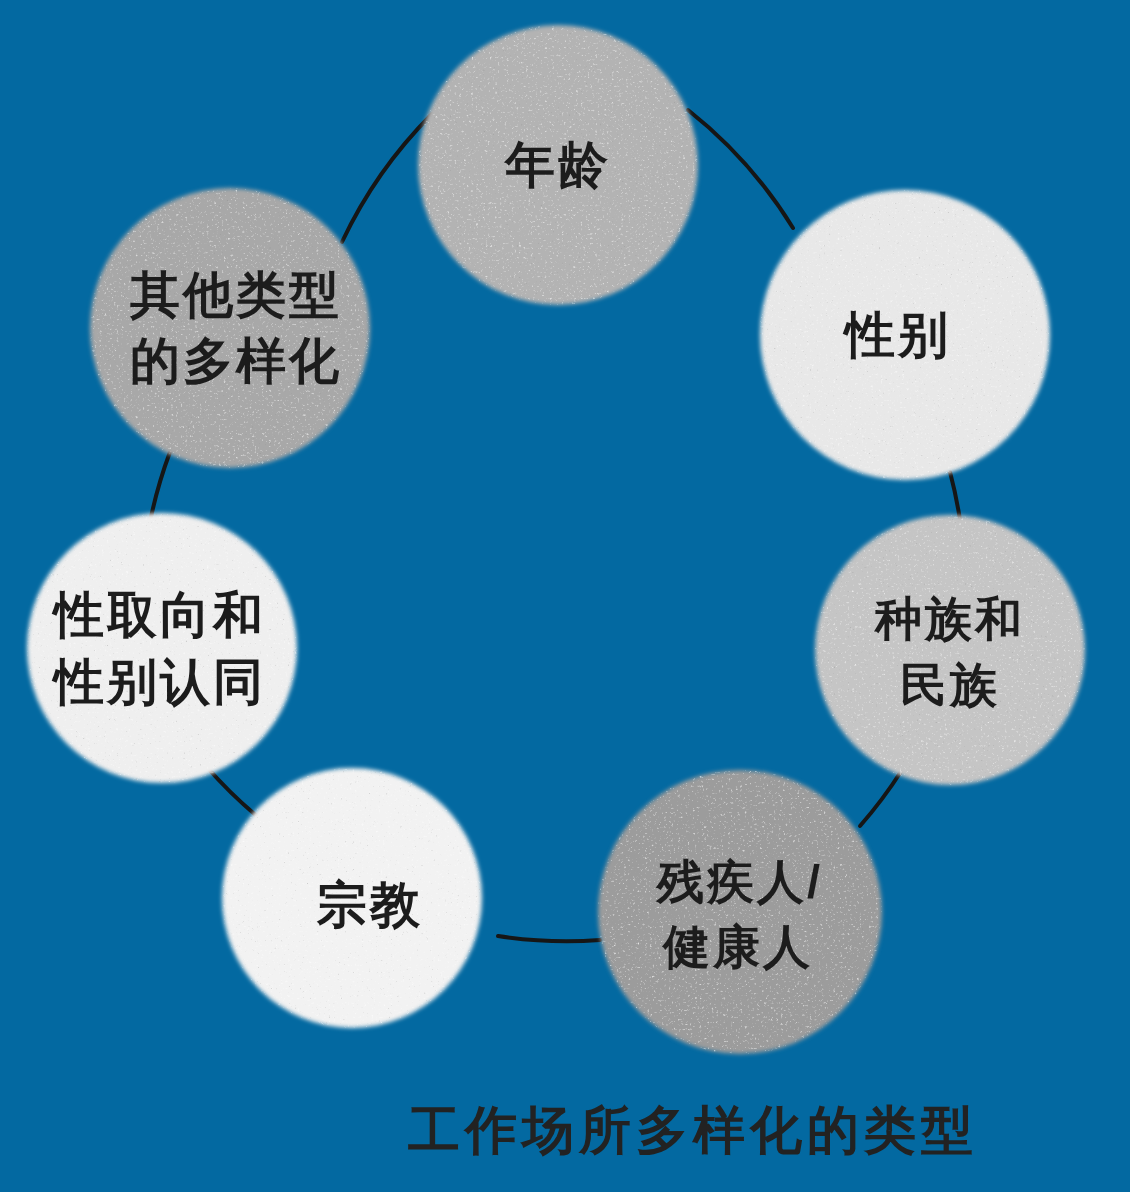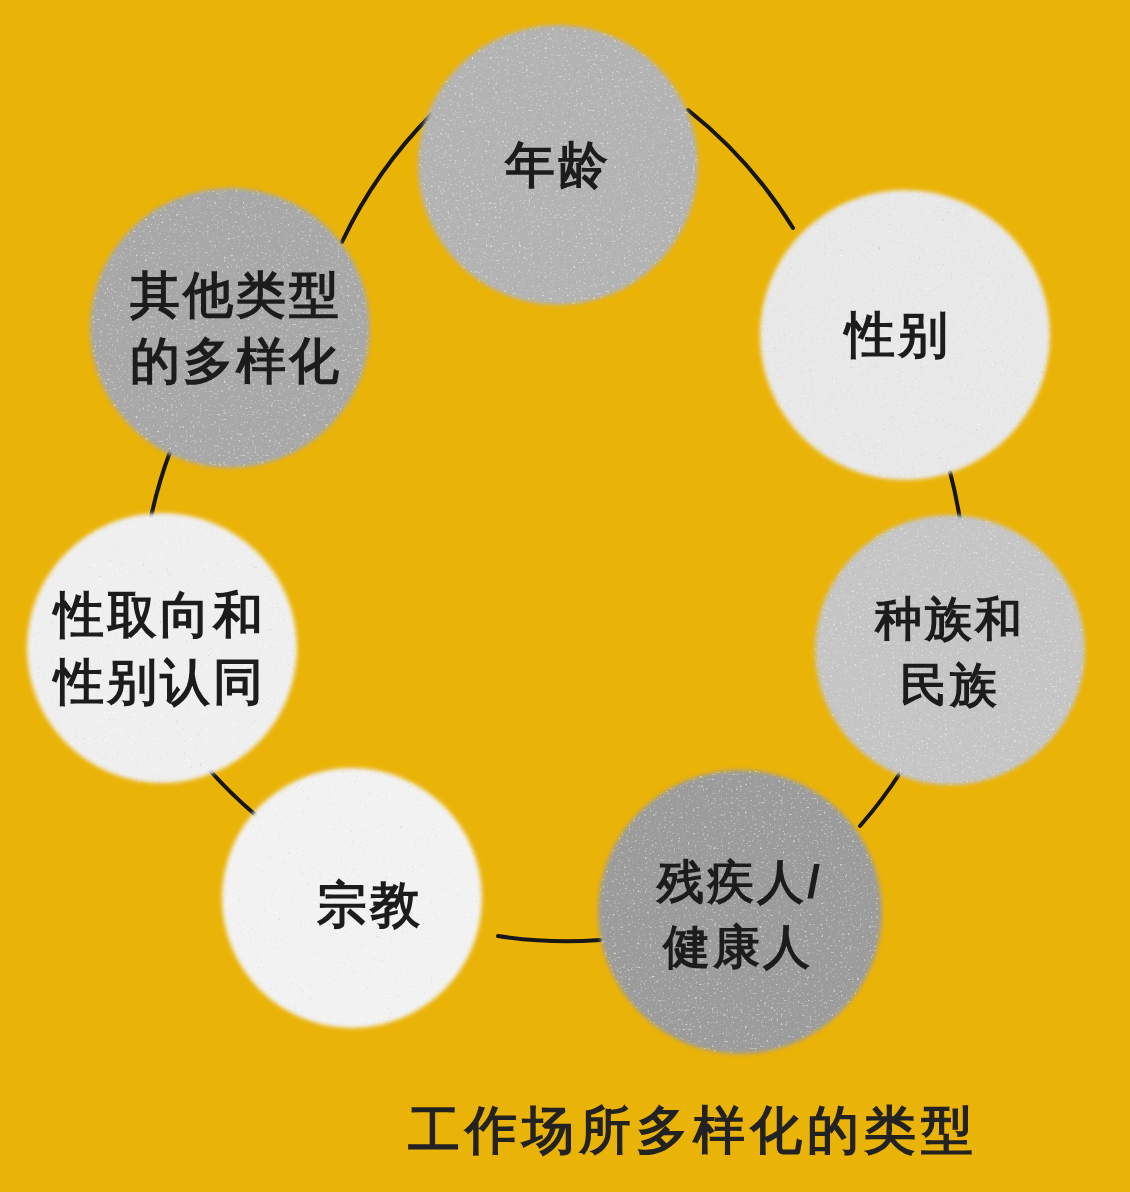--- a/index.html
+++ b/index.html
@@ -4,21 +4,21 @@
 <style>
   html, body {
     margin: 0;
     padding: 0;
     background: #ffffff;
   }
   .page {
     position: relative;
     width: 1130px;
     height: 1192px;
-    background: #eab308;
+    background: #0369a1;
     overflow: hidden;
     font-family: "Liberation Sans", sans-serif;
   }
   svg { display: block; }
   .node-label {
     font-family: "Liberation Sans", "DejaVu Sans", sans-serif;
     font-weight: 700;
     font-size: 50px;
     letter-spacing: 3px;
     fill: #1c1c1c;

